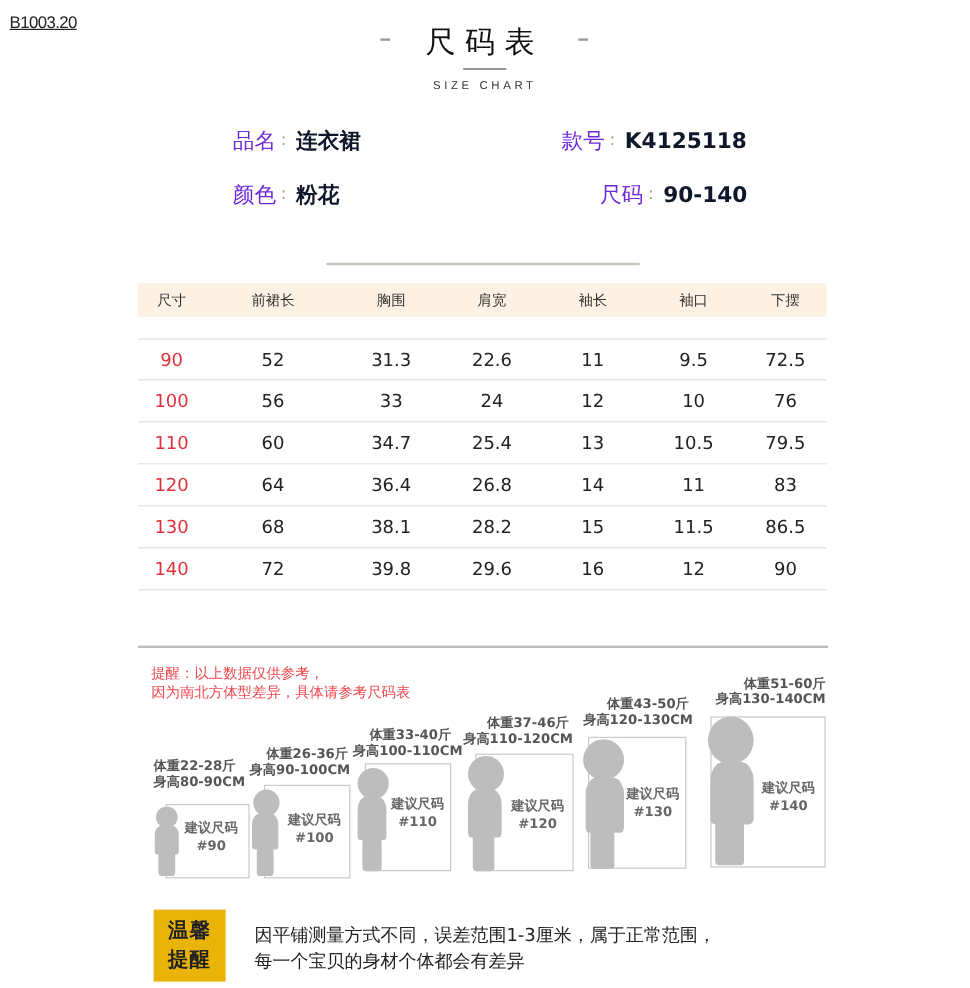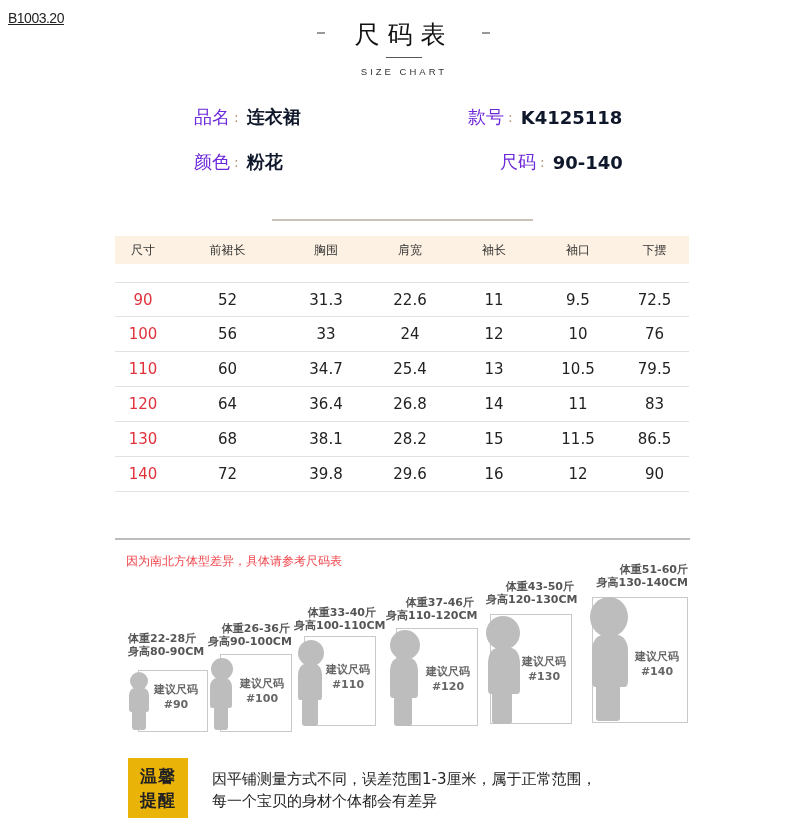--- a/index.html
+++ b/index.html
@@ -149,20 +149,21 @@
     <div class="cell c3">29.6</div>
     <div class="cell c4">16</div>
     <div class="cell c5">12</div>
     <div class="cell c6">90</div>
   </div>
 </div>
 
 <div id="bottom-sep" class="abs"></div>
 
 <div id="warning" class="abs">
+  <div>提醒：以上数据仅供参考，</div>
   <div>因为南北方体型差异，具体请参考尺码表</div>
 </div>
 
 <div class="fig" style="left:124px; top:632px;">
   <div class="fig-label" style="left:4px; top:0; text-align:left;">
     <div>体重22-28斤</div>
     <div>身高80-90CM</div>
   </div>
   <div class="fig-box" style="left:14px; top:38px; width:70px; height:62px;"></div>
   <div class="kid" style="left:2px; top:40px;">

